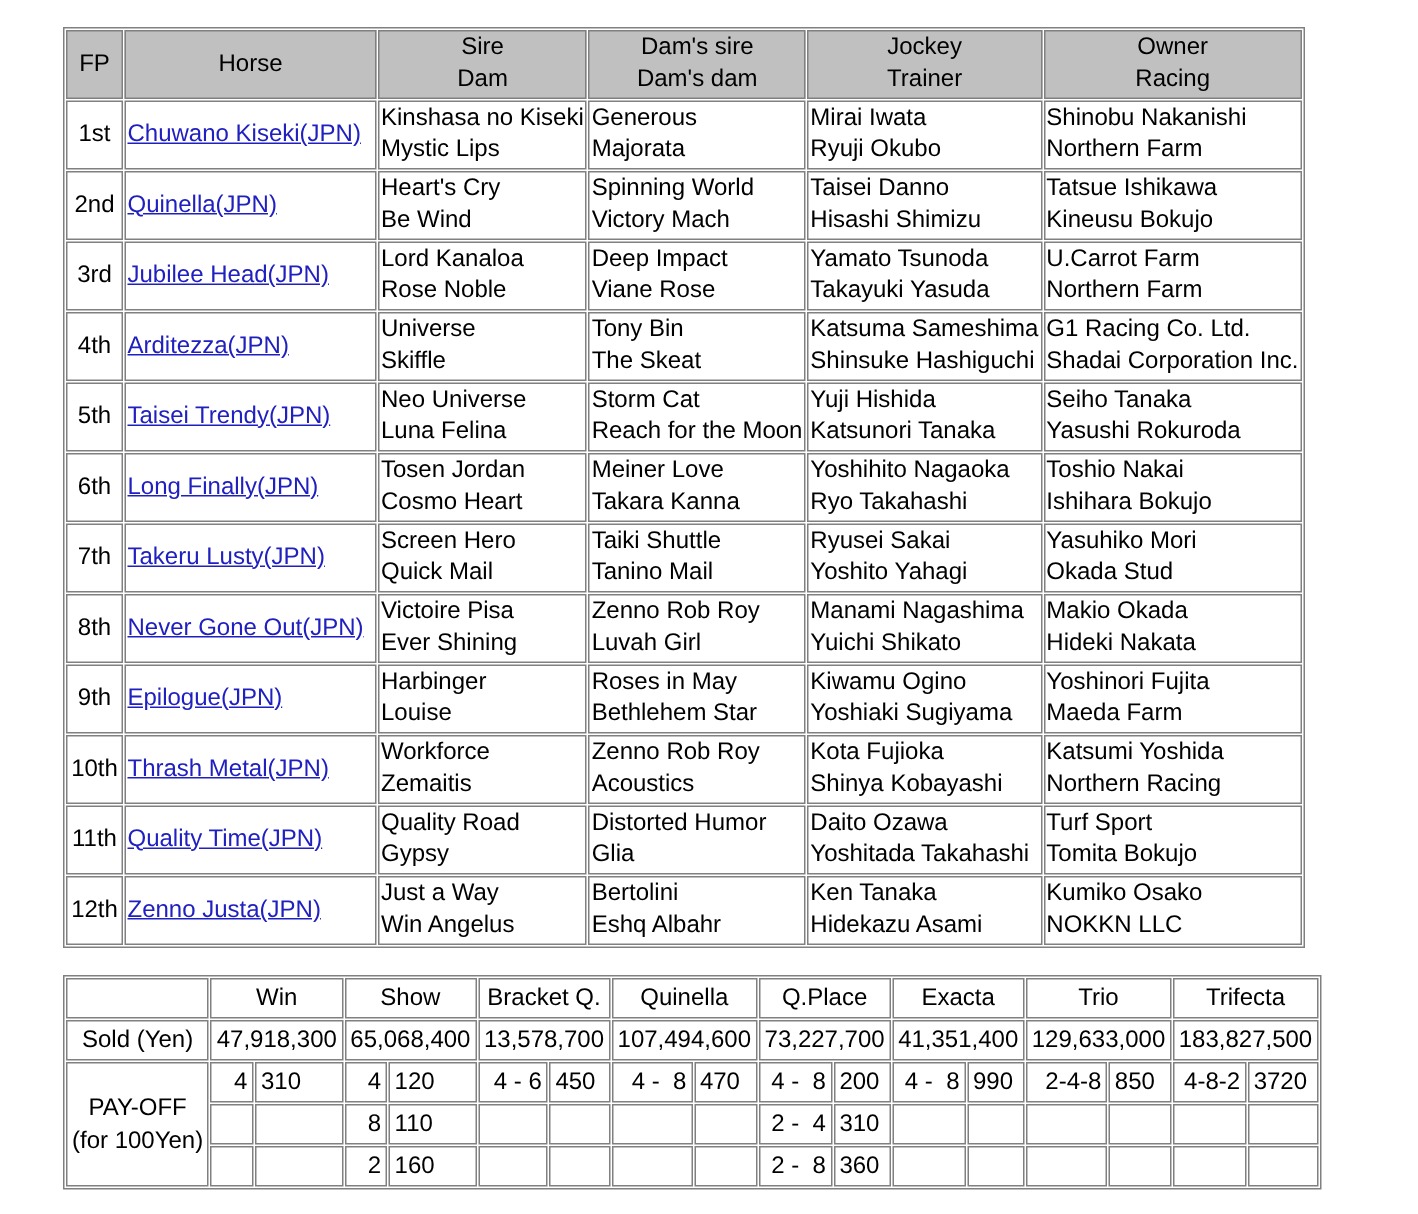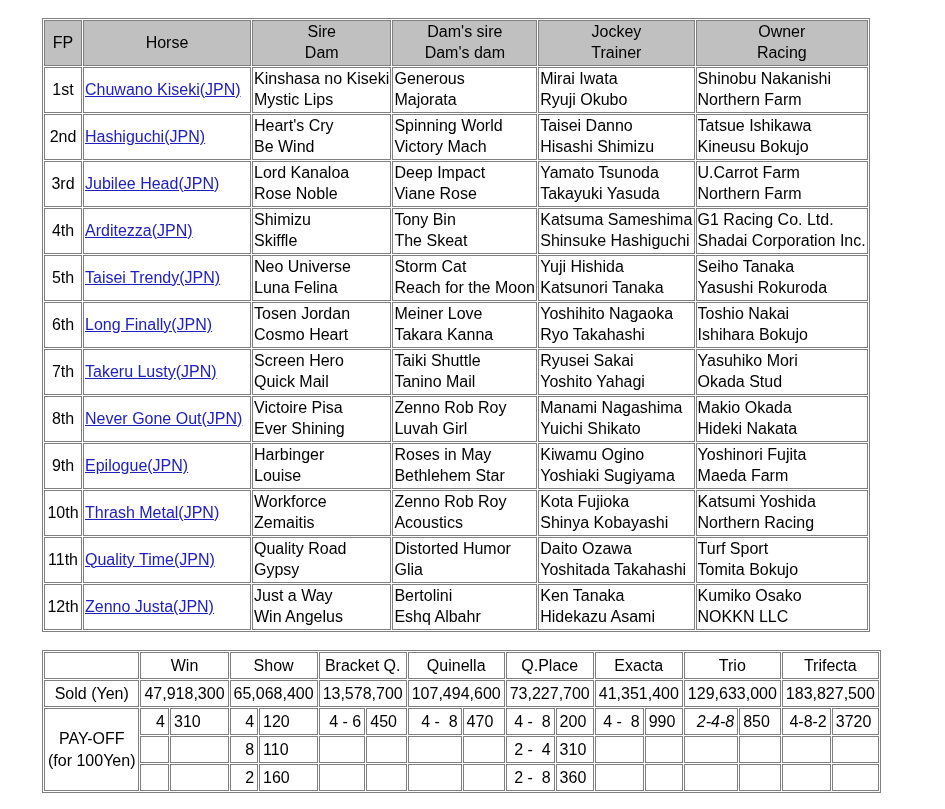--- a/index.html
+++ b/index.html
@@ -96,21 +96,21 @@
           <span class="line">Mirai Iwata</span>
           <span class="line">Ryuji Okubo</span>
         </td>
         <td>
           <span class="line">Shinobu Nakanishi</span>
           <span class="line">Northern Farm</span>
         </td>
       </tr>
       <tr>
         <td class="fp">2nd</td>
-        <td class="horse"><a href="#">Hashiguchi(JPN)</a></td>
+        <td class="horse"><a href="#">Quinella(JPN)</a></td>
         <td>
           <span class="line">Heart's Cry</span>
           <span class="line">Be Wind</span>
         </td>
         <td>
           <span class="line">Spinning World</span>
           <span class="line">Victory Mach</span>
         </td>
         <td>
           <span class="line">Taisei Danno</span>
@@ -138,21 +138,21 @@
         </td>
         <td>
           <span class="line">U.Carrot Farm</span>
           <span class="line">Northern Farm</span>
         </td>
       </tr>
       <tr>
         <td class="fp">4th</td>
         <td class="horse"><a href="#">Arditezza(JPN)</a></td>
         <td>
-          <span class="line">Shimizu</span>
+          <span class="line">Universe</span>
           <span class="line">Skiffle</span>
         </td>
         <td>
           <span class="line">Tony Bin</span>
           <span class="line">The Skeat</span>
         </td>
         <td>
           <span class="line">Katsuma Sameshima</span>
           <span class="line">Shinsuke Hashiguchi</span>
         </td>
@@ -358,21 +358,21 @@
         <td class="combo" style="white-space: pre;">4</td>
         <td class="num">120</td>
         <td class="combo" style="white-space: pre;">4 - 6</td>
         <td class="num">450</td>
         <td class="combo" style="white-space: pre;">4 -  8</td>
         <td class="num">470</td>
         <td class="combo" style="white-space: pre;">4 -  8</td>
         <td class="num">200</td>
         <td class="combo" style="white-space: pre;">4 -  8</td>
         <td class="num">990</td>
-        <td class="combo" style="white-space: pre; font-style: italic;">2-4-8</td>
+        <td class="combo" style="white-space: pre;">2-4-8</td>
         <td class="num">850</td>
         <td class="combo" style="white-space: pre;">4-8-2</td>
         <td class="num">3720</td>
       </tr>
   <tr id="payoff-r1">
         <td class="combo" style="white-space: pre;"></td>
         <td class="num"></td>
         <td class="combo" style="white-space: pre;">8</td>
         <td class="num">110</td>
         <td class="combo" style="white-space: pre;"></td>

